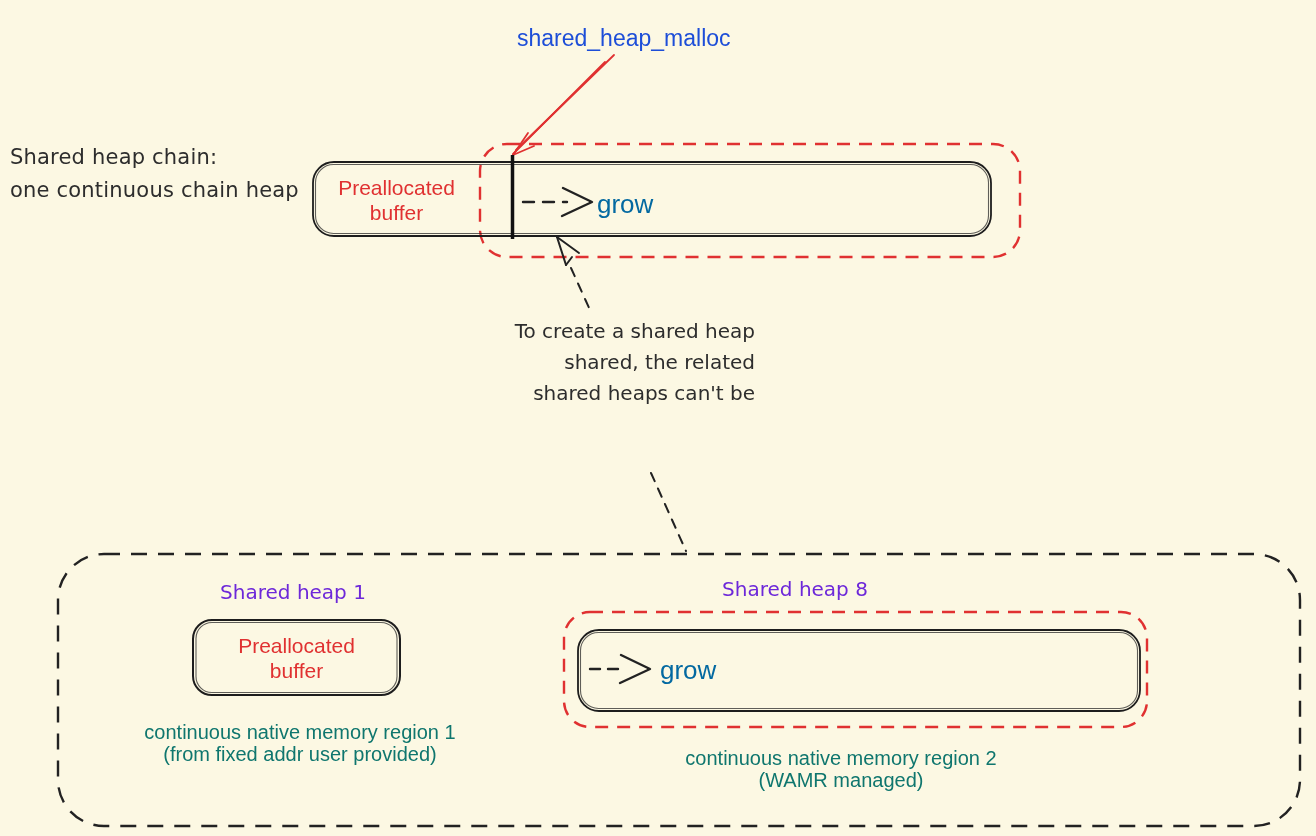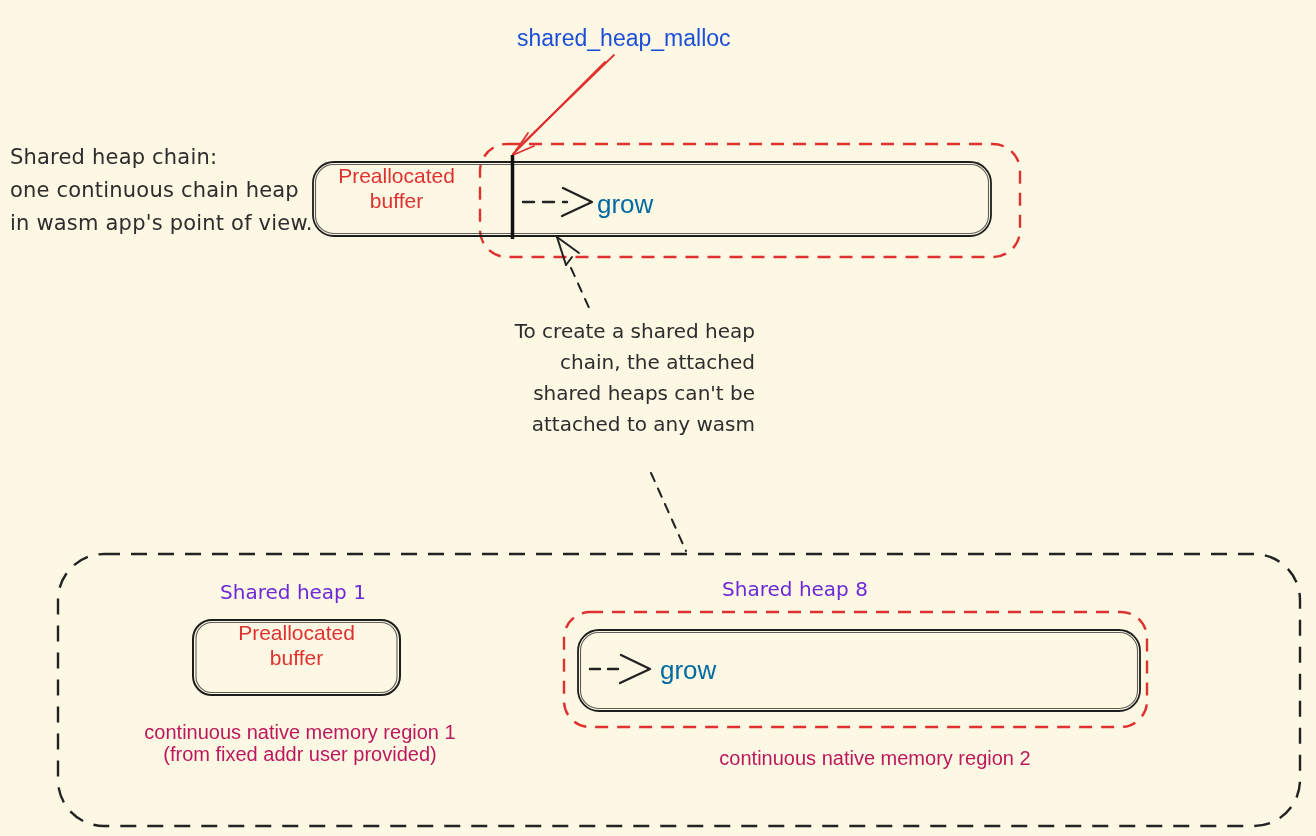--- a/index.html
+++ b/index.html
@@ -25,44 +25,44 @@
     font-size: 21px; line-height: 33px;
     color: #2D2D2D; letter-spacing: 0.2px;
   }
   .malloc-label {
     left: 517px; top: 25px;
     font-size: 23px; color: #1d4ed8;
   }
   .prealloc {
     color: #E03131; text-align: center;
     font-size: 21px; line-height: 25px;
-    display: flex; flex-direction: column; 
+    display: flex; flex-direction: column; justify-content: center;
   }
   .prealloc-main { left: 313px; top: 163px; width: 167px; height: 73px; }
   .prealloc-h1   { left: 193px; top: 620px; width: 207px; height: 75px; }
   .grow { font-size: 26px; color: #0369a1; }
   .grow-main { left: 597px; top: 189px; }
   .grow-h2   { left: 660px; top: 655px; }
   .annotation {
     left: 495px; top: 316px; width: 260px;
     text-align: right; font-size: 20px; line-height: 31px;
     color: #2D2D2D;
   }
   .heap-title {
     font-size: 20px; color: #6d28d9;
     text-align: center; width: 200px;
   }
   .heap1-title { left: 193px; top: 580px; }
   .heap2-title { left: 695px; top: 577px; }
   .caption {
     font-size: 20px; line-height: 22px;
-    color: #be185d; text-align: center; width: 380px;
+    color: #0f766e; text-align: center; width: 380px;
   }
   .caption-h1 { left: 110px; top: 721px; }
-  .caption-h2 { left: 685px; top: 747px; }
+  .caption-h2 { left: 651px; top: 747px; }
 </style>
 </head>
 <body>
 
 <div id="canvas">
 
   <svg id="shapes" viewBox="0 0 1316 836" xmlns="http://www.w3.org/2000/svg" fill="none">
 
     <g stroke="#E03131" stroke-width="1.8" stroke-linecap="round">
       <path d="M614,55 L516,150"></path>
@@ -104,48 +104,47 @@
 
     <g stroke="#222222" stroke-width="2.4" stroke-linecap="round">
       <line x1="590" y1="669" x2="622" y2="669" stroke-dasharray="10 8"></line>
       <polyline points="621,655 650,669 620,683" stroke-linejoin="round"></polyline>
     </g>
   </svg>
 
   <div class="txt f-round chain-note">
     <div>Shared heap chain:</div>
     <div>one continuous chain heap</div>
-    <div>in wasm app's point of view.</div>
   </div>
 
   <div class="txt f-arial malloc-label">shared_heap_malloc</div>
 
   <div class="txt f-arial prealloc prealloc-main">
     <div>Preallocated</div>
     <div>buffer</div>
   </div>
 
   <div class="txt f-arial grow grow-main">grow</div>
 
   <div class="txt f-round annotation">
     <div>To create a shared heap</div>
-    <div>chain, the attached</div>
+    <div>shared, the related</div>
     <div>shared heaps can't be</div>
-    <div>attached to any wasm</div>
   </div>
 
   <div class="txt f-round heap-title heap1-title">Shared heap 1</div>
   <div class="txt f-arial prealloc prealloc-h1">
     <div>Preallocated</div>
     <div>buffer</div>
   </div>
   <div class="txt f-arial caption caption-h1">
     <div>continuous native memory region 1</div>
     <div>(from fixed addr user provided)</div>
   </div>
 
   <div class="txt f-round heap-title heap2-title">Shared heap 8</div>
   <div class="txt f-arial grow grow-h2">grow</div>
   <div class="txt f-arial caption caption-h2">
     <div>continuous native memory region 2</div>
+    <div>(WAMR managed)</div>
   </div>
 
 </div>
 
 </body></html>

